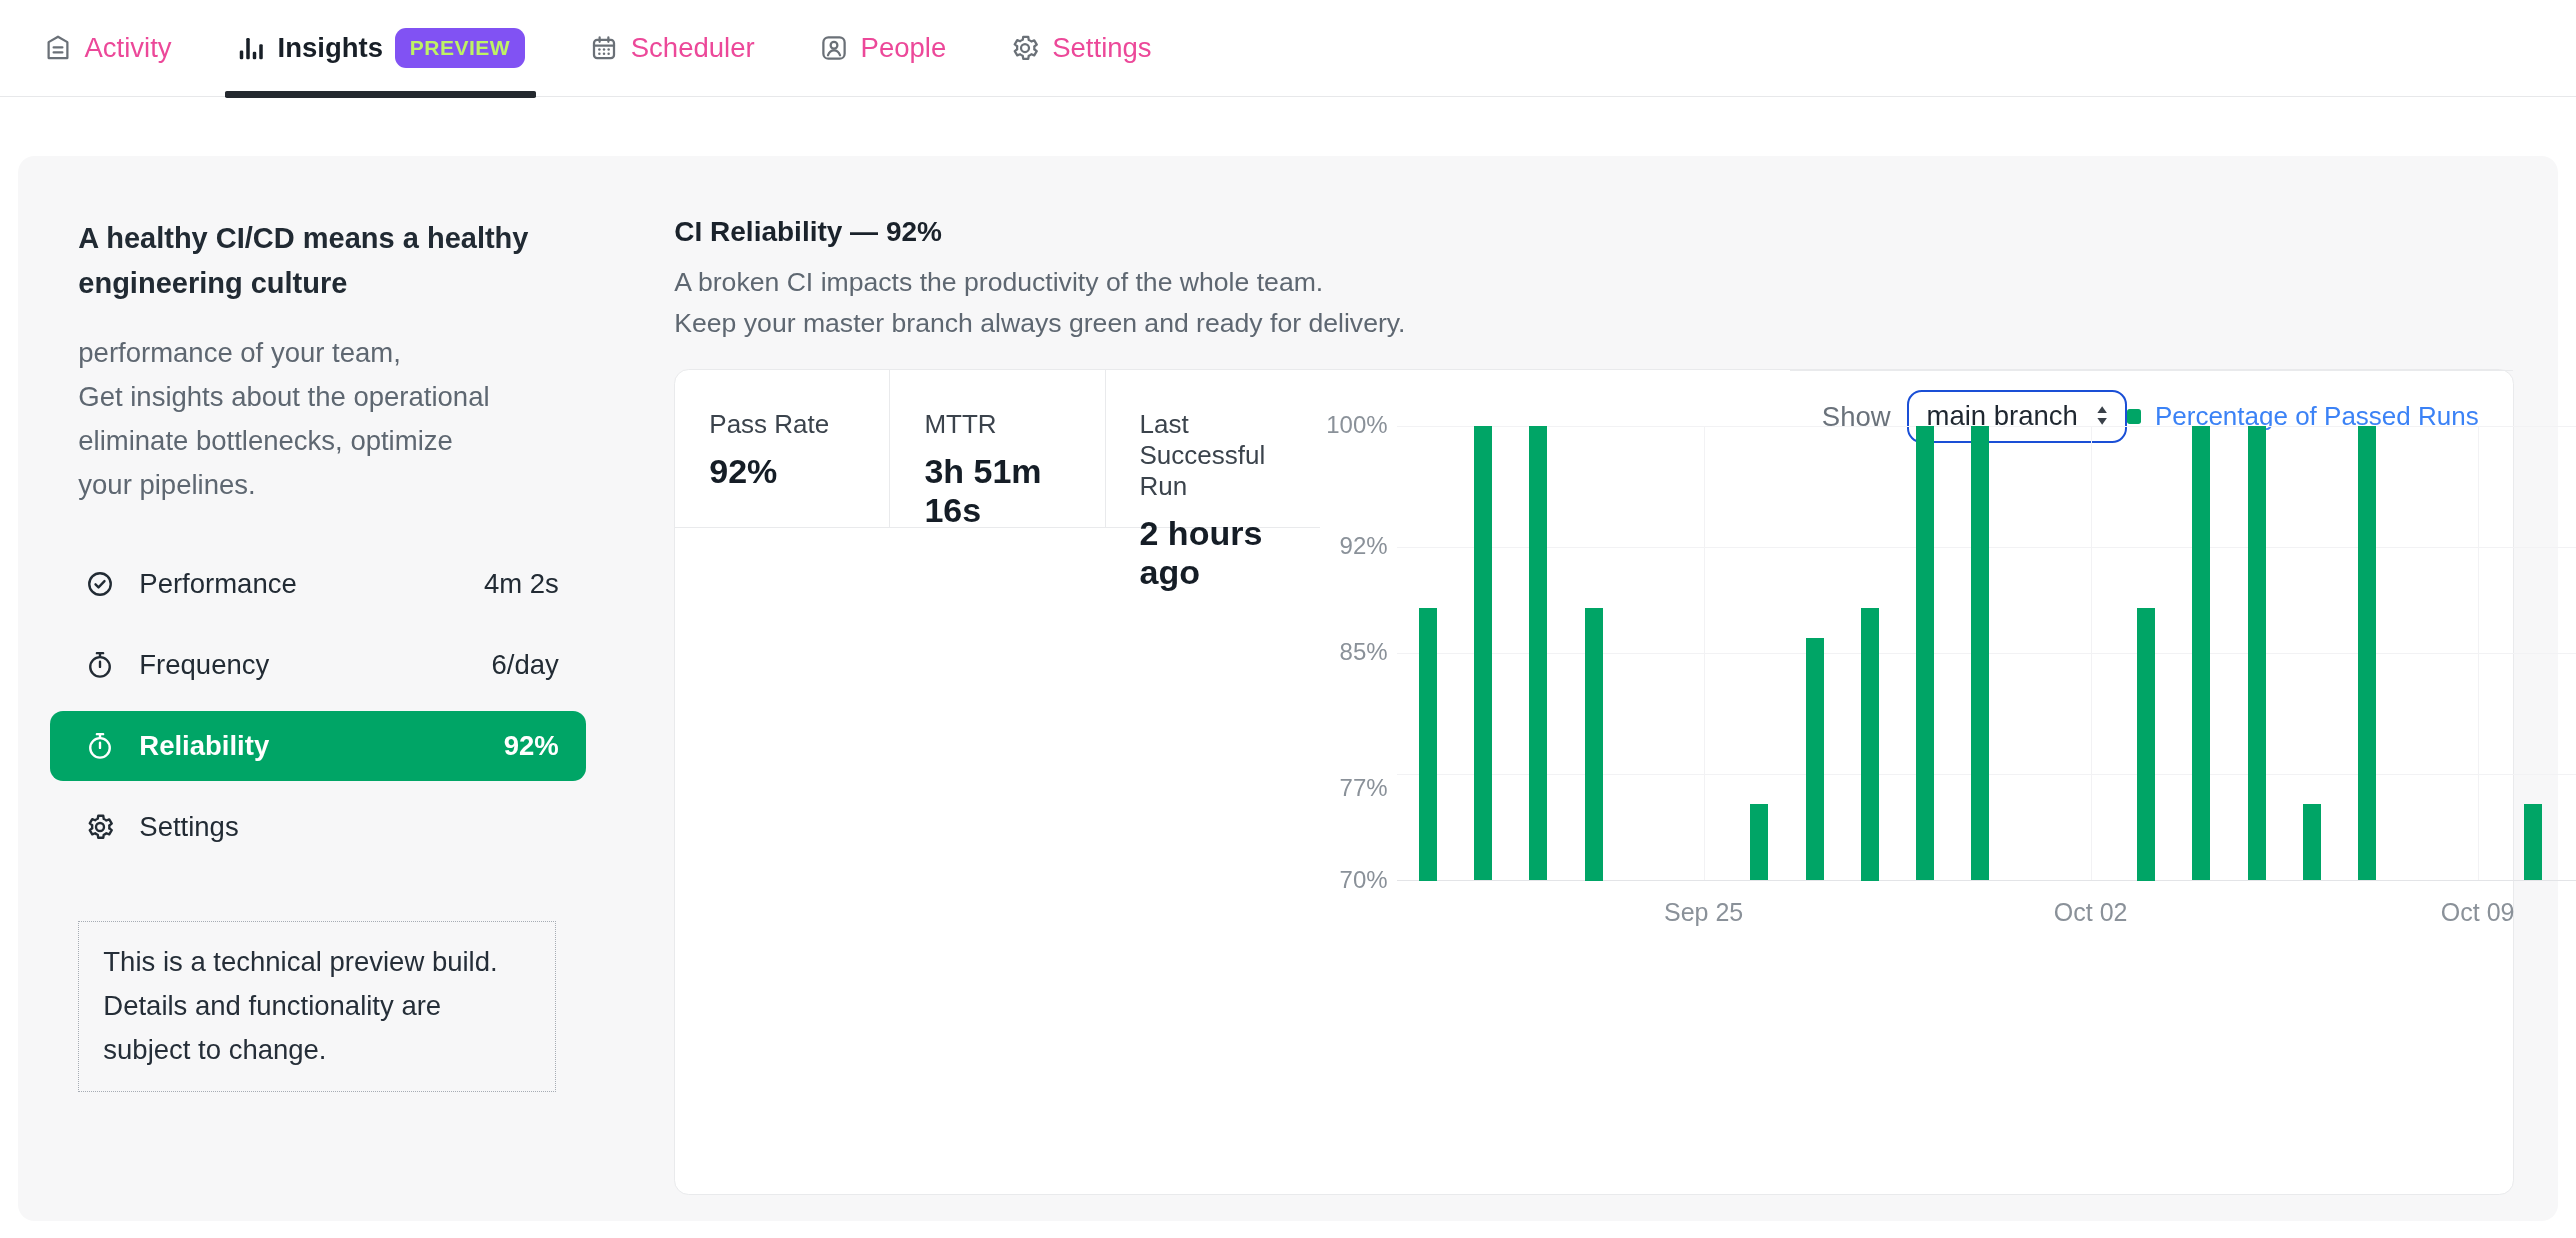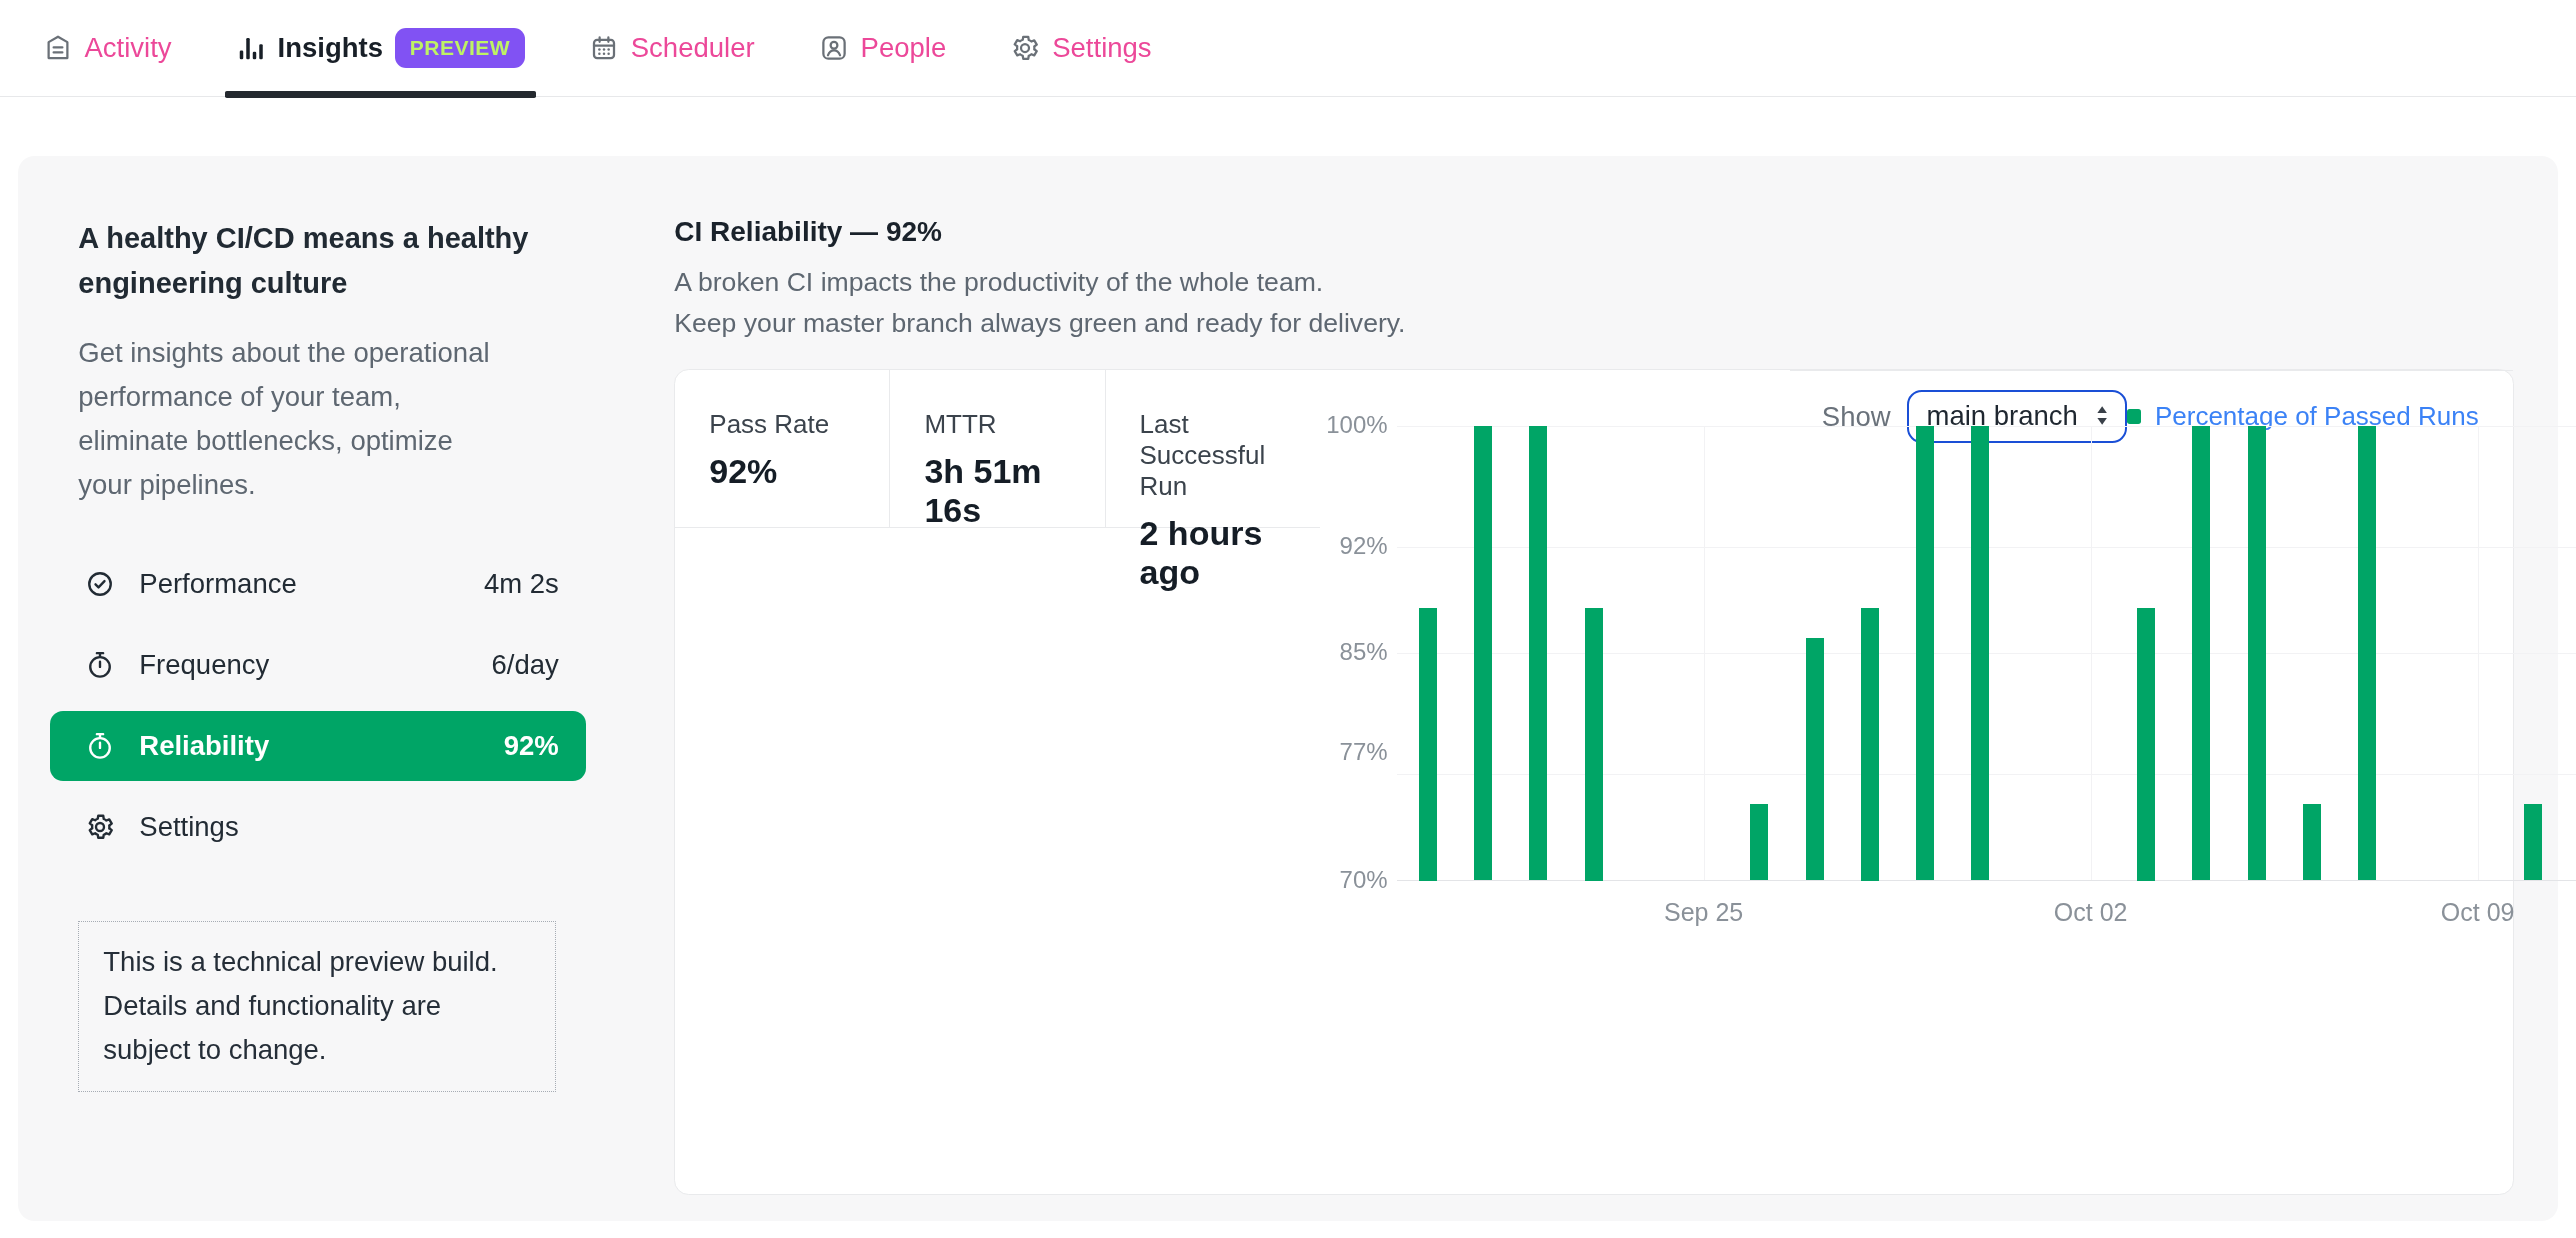--- a/index.html
+++ b/index.html
@@ -123,22 +123,22 @@
 </header>
 
 <main class="panel">
 
   <aside class="sidebar">
     <h2 class="heading">
       <div>A healthy CI/CD means a healthy</div>
       <div>engineering culture</div>
     </h2>
     <div class="intro">
+      <div>performance of your team,</div>
       <div>Get insights about the operational</div>
-      <div>performance of your team,</div>
       <div>eliminate bottlenecks, optimize</div>
       <div>your pipelines.</div>
     </div>
 
     <div class="menu">
       <div class="mrow">
         <svg viewBox="0 0 24 24">
             <circle cx="12" cy="12" r="8.6"></circle>
             <path d="M8.4 12.3l2.4 2.4 4.8-5"></path>
           </svg>
@@ -204,21 +204,21 @@
       </div>
 
       <div class="chart" id="chart">
           <div class="hgrid" style="top: 56px;"></div>
           <div class="ylab" style="top: 41px;">100%</div>
           <div class="hgrid" style="top: 177px;"></div>
           <div class="ylab" style="top: 162px;">92%</div>
           <div class="hgrid" style="top: 283px;"></div>
           <div class="ylab" style="top: 268px;">85%</div>
           <div class="hgrid" style="top: 404px;"></div>
-          <div class="ylab" style="top: 368px;">77%</div>
+          <div class="ylab" style="top: 404px;">77%</div>
           <div class="hgrid base" style="top: 510px;"></div>
           <div class="ylab" style="top: 496px;">70%</div>
           <div class="vgrid" style="left: 384px; top: 56px; height: 454px;"></div>
           <div class="xlab" style="left: 384px; top: 528px;">Sep 25</div>
           <div class="vgrid" style="left: 771px; top: 56px; height: 454px;"></div>
           <div class="xlab" style="left: 771px; top: 528px;">Oct 02</div>
           <div class="vgrid" style="left: 1158px; top: 56px; height: 454px;"></div>
           <div class="xlab" style="left: 1158px; top: 528px;">Oct 09</div>
           <div class="vgrid" style="left: 1544px; top: 56px; height: 454px;"></div>
           <div class="xlab" style="left: 1544px; top: 528px;">Oct 16</div>

